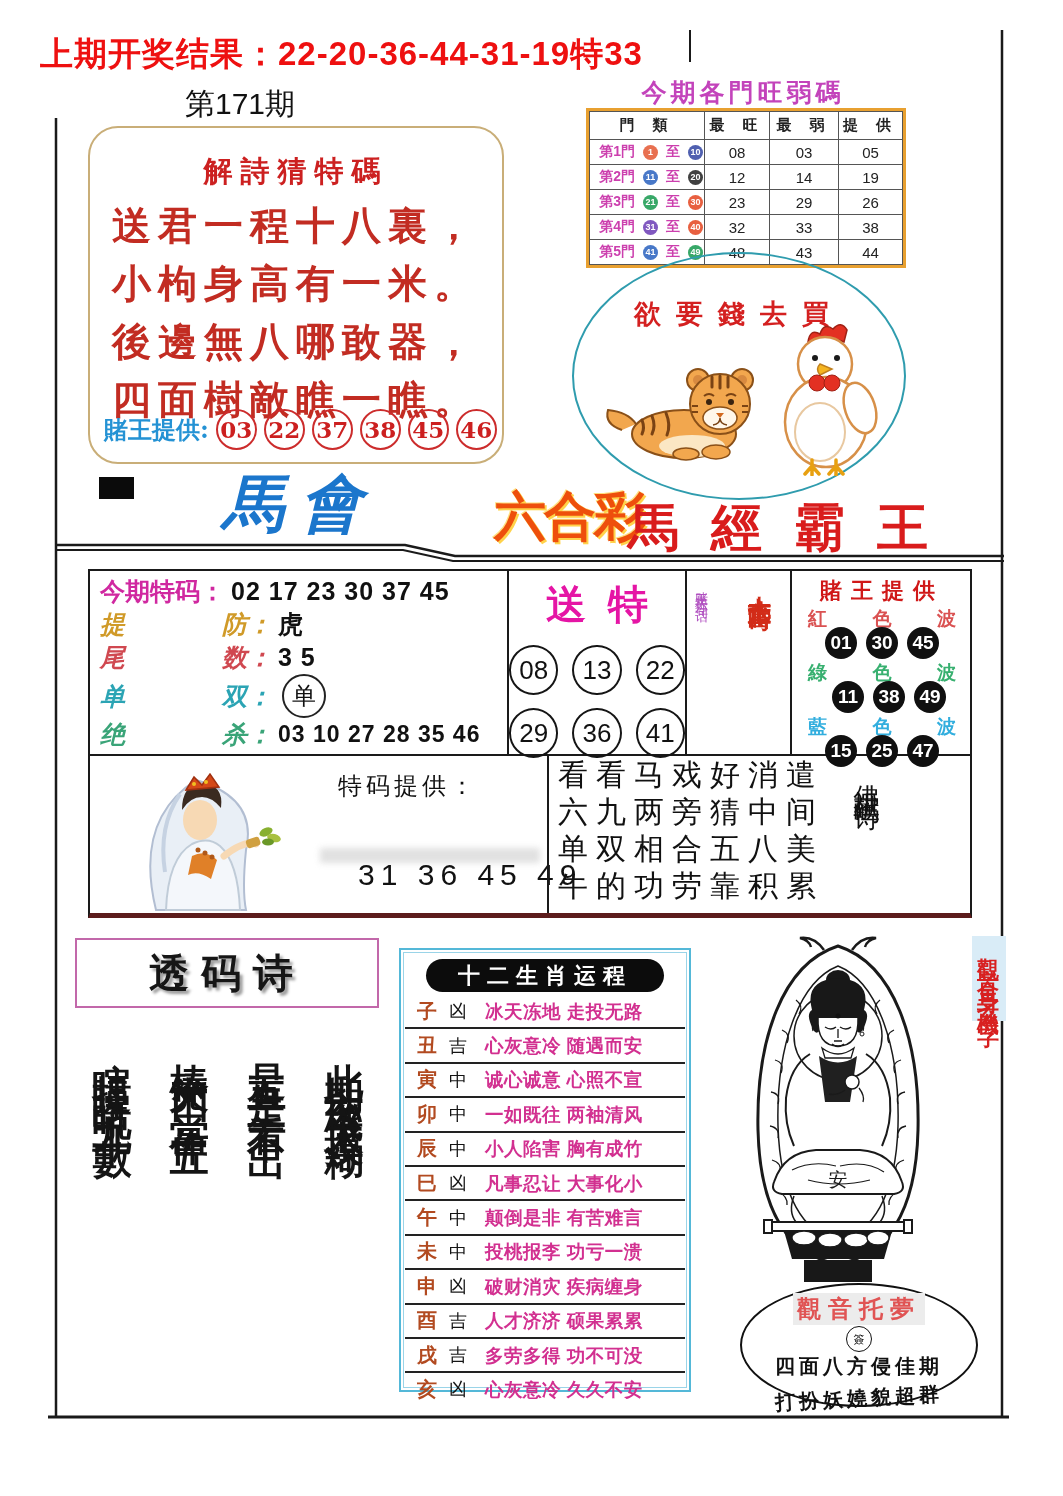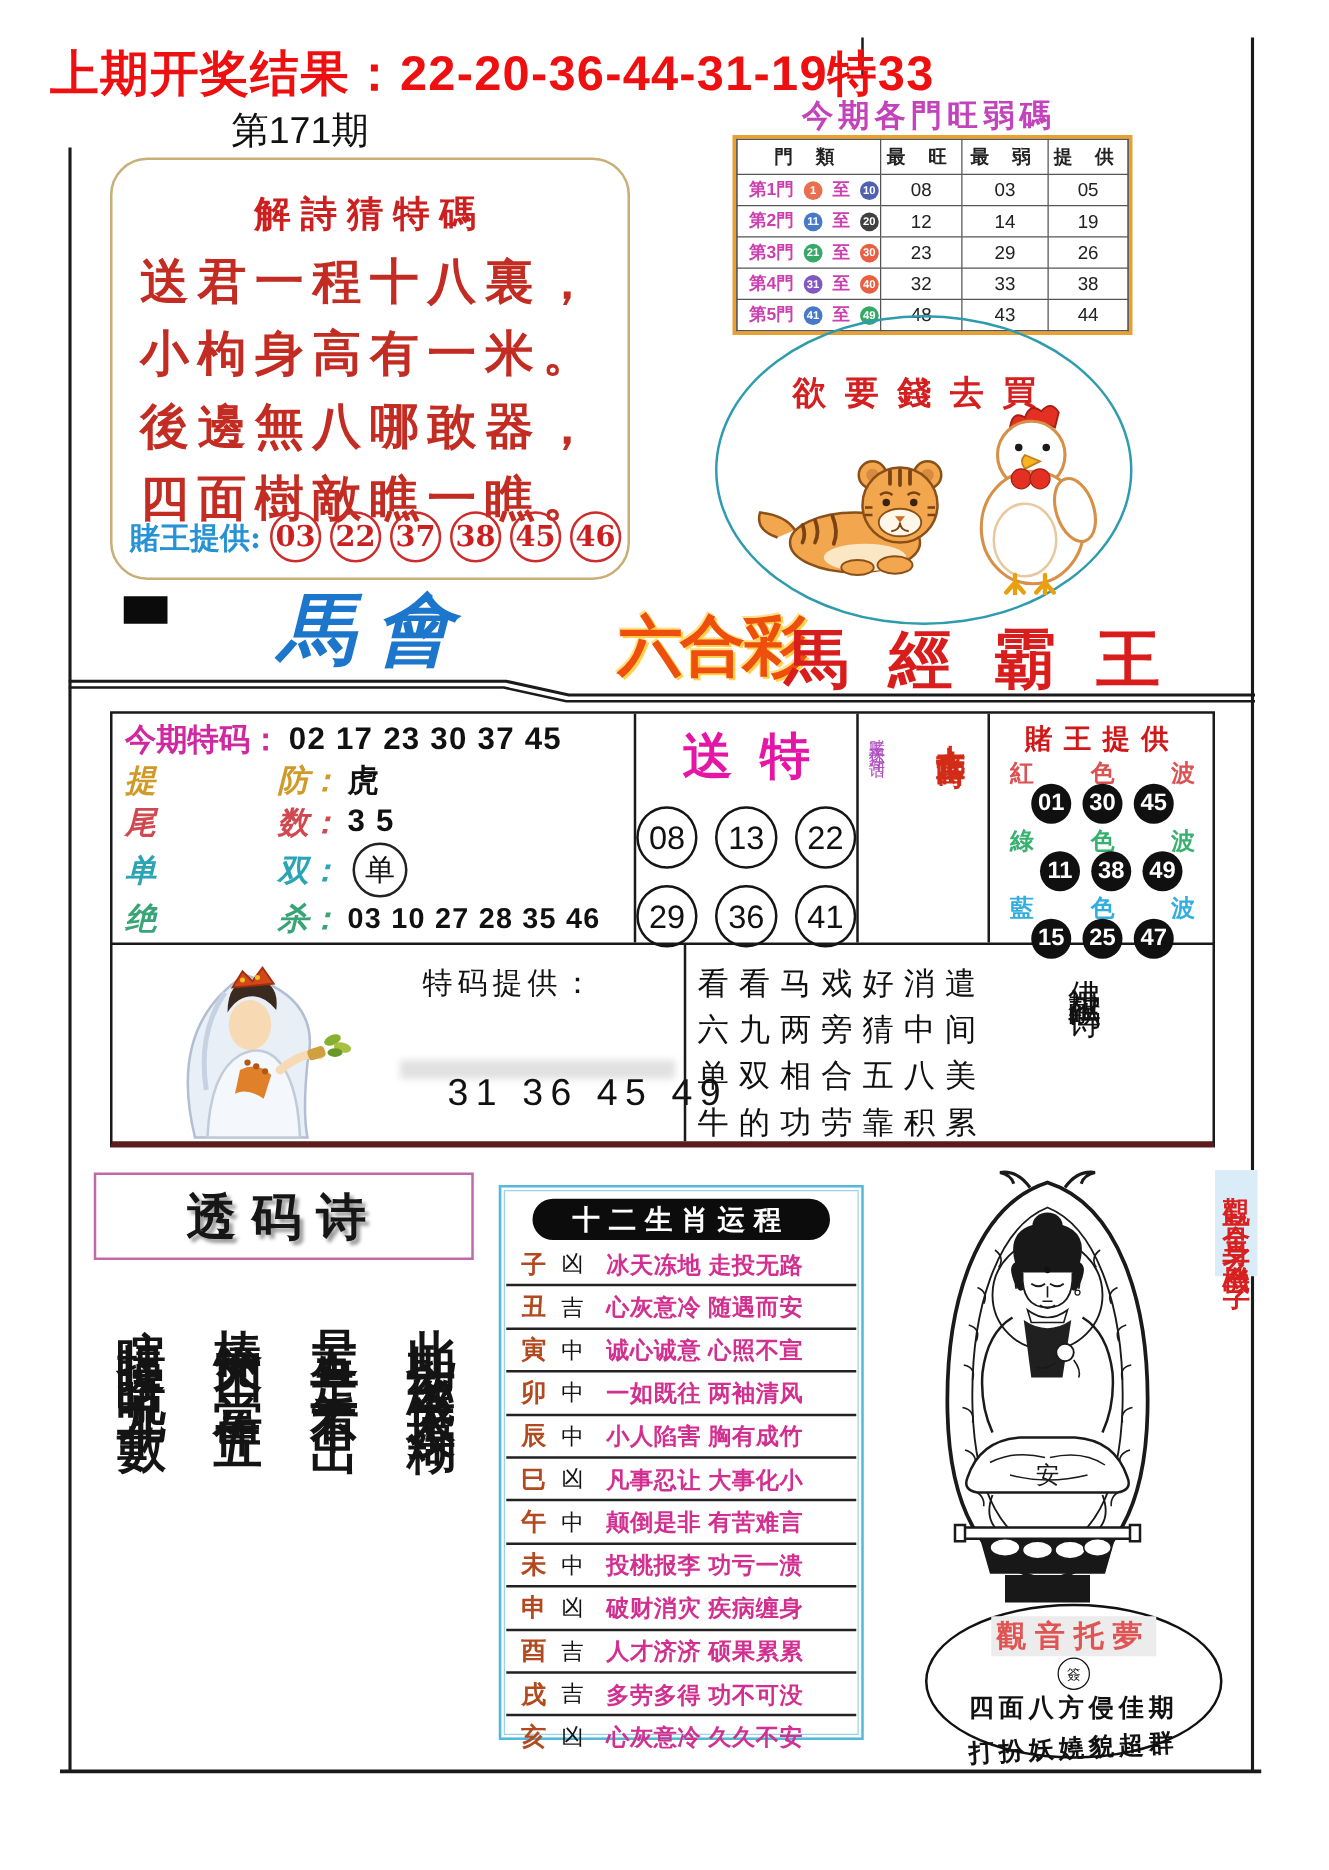--- a/index.html
+++ b/index.html
@@ -3,21 +3,21 @@
 <meta charset="utf-8">
 <style>
   html,body{margin:0;padding:0;background:#fff;}
   .page{position:relative;width:1063px;height:1496px;background:#fff;overflow:hidden;
         font-family:"Liberation Sans",sans-serif;color:#111;}
   .abs{position:absolute;}
   .kai{font-family:"DejaVu Serif",serif;}
   .vtext{writing-mode:vertical-rl;text-orientation:upright;}
 
   
-  .prev-result{left:40px;top:32px;font-size:39px;font-weight:bold;color:#ee1010;letter-spacing:1px;}
+  .prev-result{left:40px;top:32px;font-size:33px;font-weight:bold;color:#ee1010;letter-spacing:1px;}
   .issue{left:130px;top:84px;width:220px;text-align:center;font-size:30px;color:#111;}
 
   
   .poem-box{left:88px;top:126px;width:412px;height:334px;border:2.5px solid #c9ae78;border-radius:30px;}
   .poem-title{margin-top:24px;text-align:center;font-size:29px;font-weight:bold;color:#cc2020;letter-spacing:8px;}
   .poem-lines{margin-top:4px;text-align:center;font-size:39px;font-weight:bold;color:#c22c22;
               letter-spacing:7px;line-height:58px;}
   .poem-bottom{position:absolute;left:14px;bottom:12px;display:flex;align-items:center;gap:7px;}
   .provider-lbl{font-size:24px;font-weight:bold;color:#2492d4;}
   .rring{width:37px;height:37px;border:2.5px solid #cc2c2c;border-radius:50%;display:flex;
@@ -80,21 +80,21 @@
         font-weight:bold;display:flex;align-items:center;justify-content:center;}
 
   
   .midrow2{left:88px;top:756px;width:884px;height:162px;border-left:2px solid #1a1a1a;
            border-right:2px solid #1a1a1a;border-bottom:5px solid #5c1c1c;box-sizing:border-box;}
   .temode-lbl{position:absolute;left:248px;top:14px;font-size:24px;color:#111;letter-spacing:4px;}
   .temode-l1{position:absolute;left:258px;top:56px;font-size:30px;color:#111;letter-spacing:6px;}
   .temode-l2{position:absolute;left:268px;top:102px;font-size:30px;color:#111;letter-spacing:6px;}
   .smudge1{position:absolute;left:230px;top:92px;width:220px;height:15px;background:#c8c8c8;
            filter:blur(3px);opacity:.55;}
-  .fozu-lines{position:absolute;left:468px;top:12px;width:280px;font-size:25px;color:#111;
+  .fozu-lines{position:absolute;left:468px;top:0;width:280px;font-size:30px;color:#111;
               letter-spacing:8px;line-height:37px;font-family:"DejaVu Serif",serif;}
   .fozu-v{position:absolute;left:760px;top:8px;font-size:26px;color:#111;letter-spacing:5px;
           font-family:"DejaVu Serif",serif;}
 
   
   .touma-box{left:75px;top:938px;width:300px;height:66px;border:2px solid #c268aa;display:flex;
              align-items:center;justify-content:center;}
   .touma-title{font-size:40px;font-weight:bold;color:#161616;letter-spacing:12px;
                font-family:"DejaVu Serif",serif;text-shadow:3px 3px 3px #9a9a9a;}
   .touma-cols{left:80px;top:1032px;width:298px;height:376px;display:flex;flex-direction:row-reverse;

